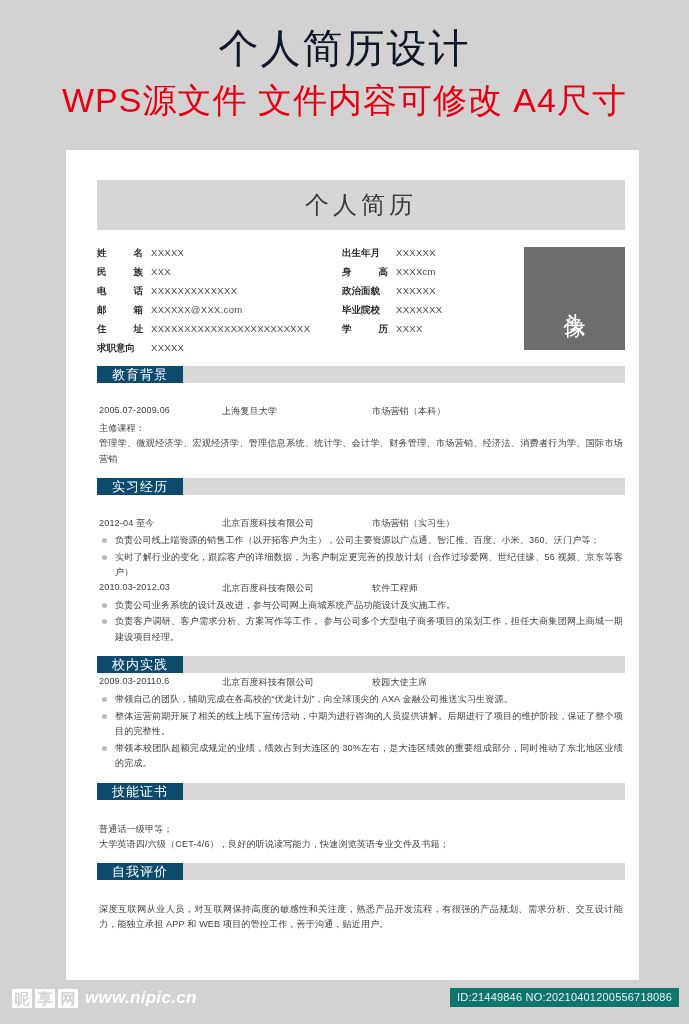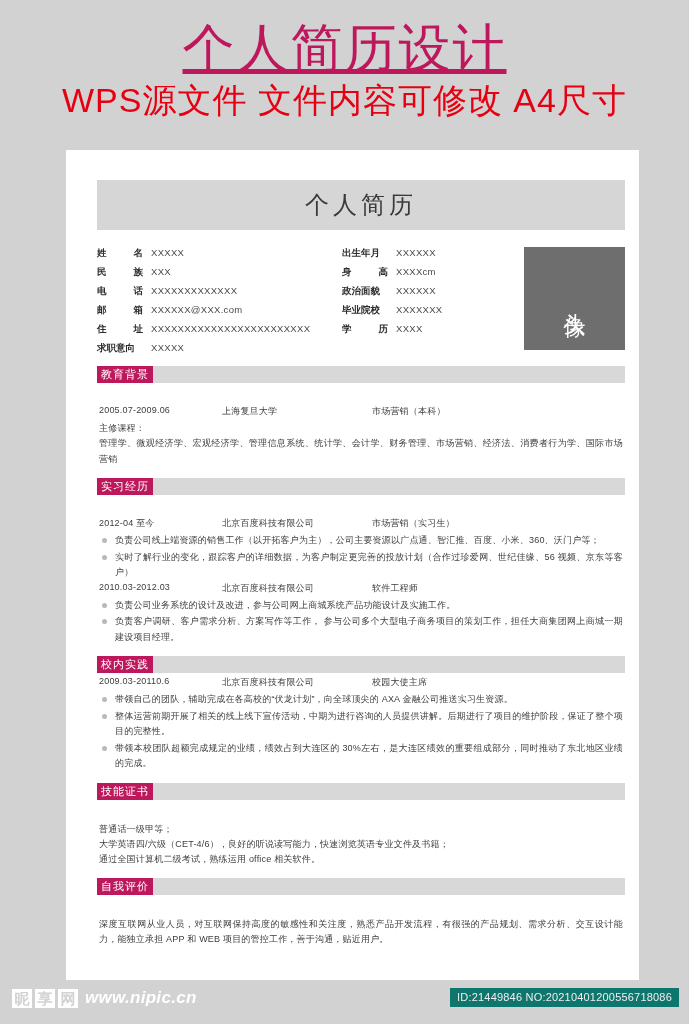--- a/index.html
+++ b/index.html
@@ -17,26 +17,25 @@
   }
 
   
   .promo {
     width: 689px;
     padding-top: 22px;
     text-align: center;
     box-sizing: border-box;
   }
   .promo-title {
-    font-size: 52px;
+    font-size: 40px;
     line-height: 52px;
     font-weight: 400;
-    color: #be185d;
+    color: #0f172a;
     letter-spacing: 2px;
-    text-decoration: underline;
   }
   .promo-sub {
     font-size: 34px;
     line-height: 44px;
     font-weight: 400;
     color: #e60012;
     letter-spacing: 1px;
     margin-top: 4px;
   }
 
@@ -132,25 +131,25 @@
 
   
   .section { margin-top: 11px; }
   .section-bar {
     height: 17px;
     background: #d8d8d8;
     display: flex;
     align-items: stretch;
   }
   .section-chip {
-    background: #be185d;
+    background: #0c4a6e;
     color: #ffffff;
-    font-size: 11px;
+    font-size: 13px;
     line-height: 17px;
-    padding: 0 4px;
+    padding: 0 15px;
     letter-spacing: 1px;
     white-space: nowrap;
   }
 
   .section-body { padding: 22px 2px 0 2px; }
 
   .job-row {
     display: flex;
     font-size: 9px;
     color: #3d3d3d;
@@ -421,21 +420,20 @@
       </div>
     </div>
 
     <div class="section">
       <div class="section-bar">
         <div class="section-chip">技能证书</div>
       </div>
       <div class="section-body">
         <div class="plain-line">普通话一级甲等；</div>
         <div class="plain-line">大学英语四/六级（CET-4/6），良好的听说读写能力，快速浏览英语专业文件及书籍；</div>
-        <div class="plain-line">通过全国计算机二级考试，熟练运用 office 相关软件。</div>
       </div>
     </div>
 
     <div class="section">
       <div class="section-bar">
         <div class="section-chip">自我评价</div>
       </div>
       <div class="section-body">
         <div class="para">深度互联网从业人员，对互联网保持高度的敏感性和关注度，熟悉产品开发流程，有很强的产品规划、需求分析、交互设计能力，能独立承担 APP 和 WEB 项目的管控工作，善于沟通，贴近用户。</div>
       </div>

